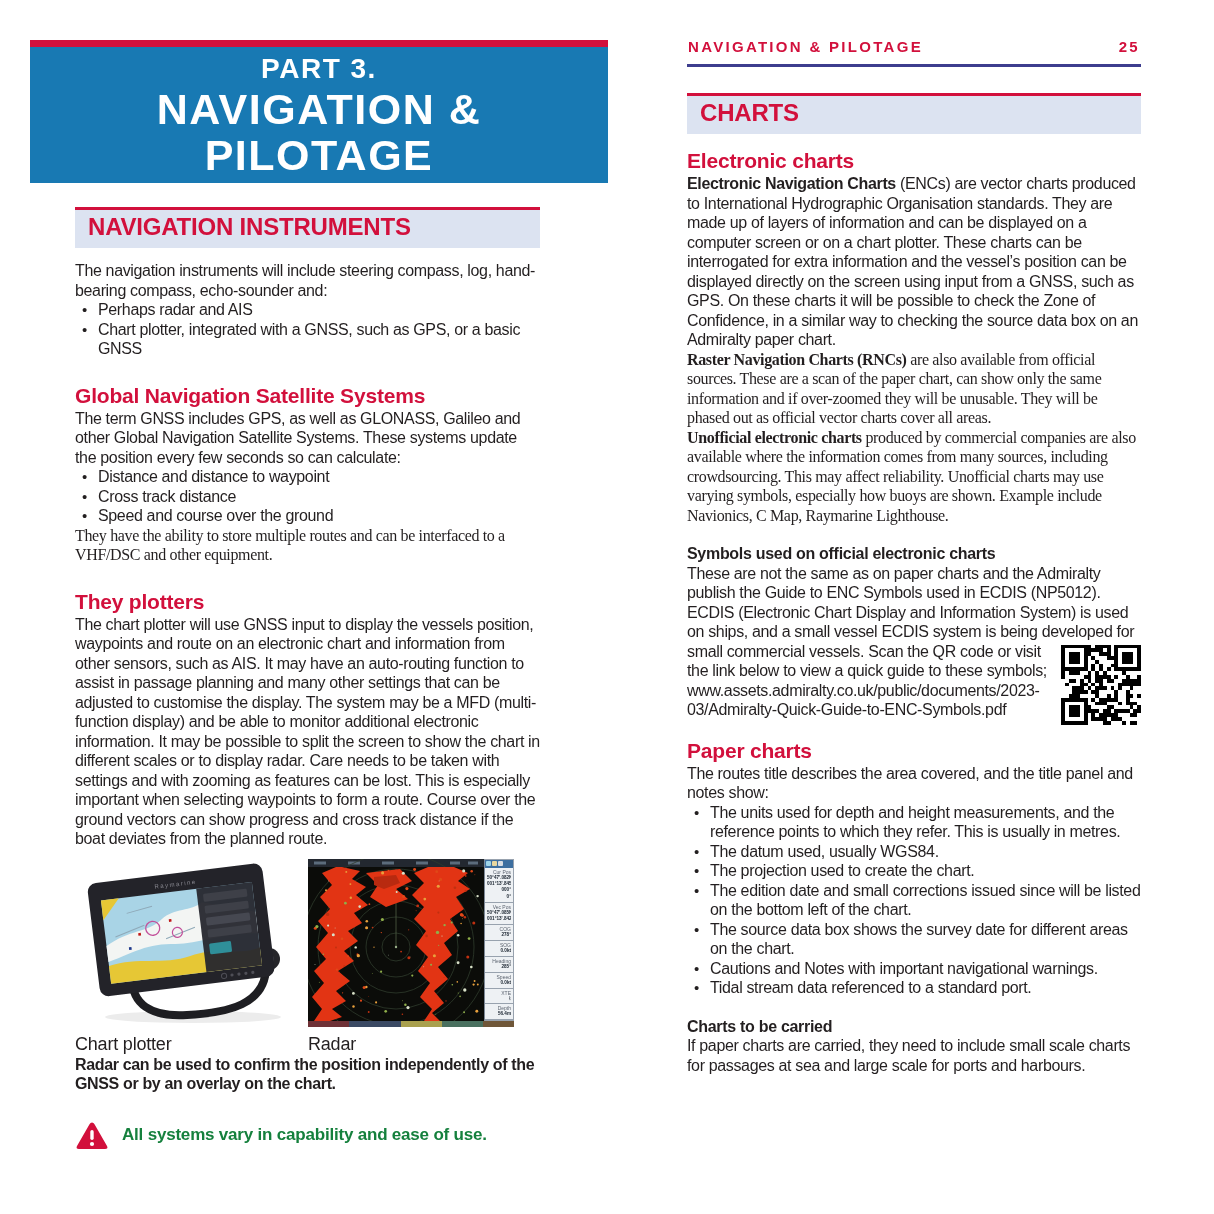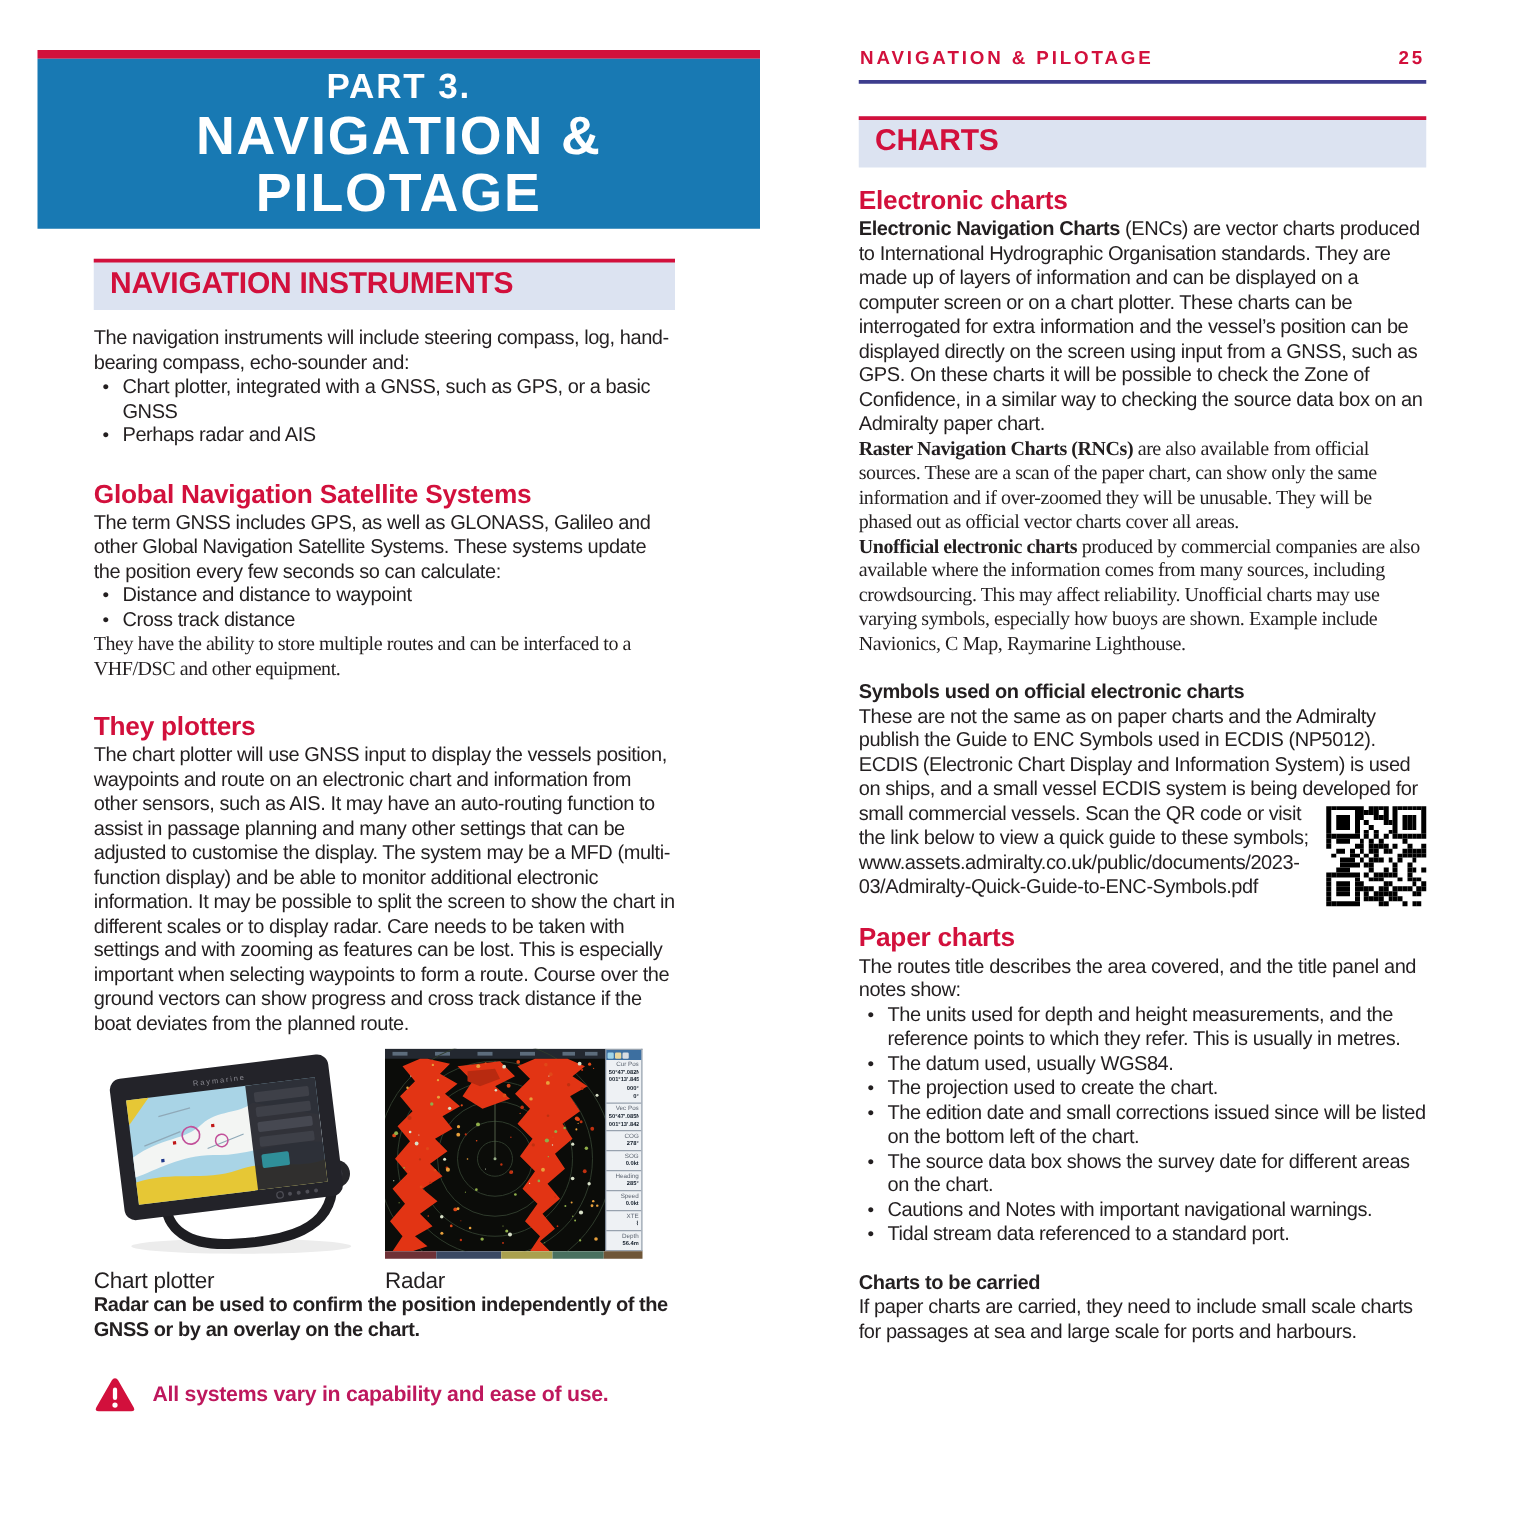--- a/index.html
+++ b/index.html
@@ -60,21 +60,21 @@
         white-space:nowrap;overflow:hidden;}
   .rp-footer{flex:1;background:#7d98a6;}
   .radar-strip{height:6px;display:flex;}
   .radar-strip span{height:100%;}
   .s1{width:20%;background:#6e3136;} .s2{width:25%;background:#3a4963;}
   .s3{width:20%;background:#a9a04e;} .s4{width:20%;background:#49705f;}
   .s5{width:15%;background:#6f5638;}
 
   
   .warning{display:flex;align-items:center;gap:13px;margin-top:26px;}
-  .warning-text{color:#be185d;font-size:17px;font-weight:bold;letter-spacing:-0.2px;}
+  .warning-text{color:#15803d;font-size:17px;font-weight:bold;letter-spacing:-0.2px;}
 
   
   .running-header{display:flex;justify-content:space-between;color:#d2103c;font-weight:bold;
                   font-size:15px;letter-spacing:2.3px;padding:2px 1px 9px 1px;
                   border-bottom:3px solid #3d3d8e;}
 
   
   .symbols-b{overflow:visible;}
   .qr{float:right;width:80px;height:80px;margin:3px 0 4px 10px;background:#fff;
       display:grid;grid-template-columns:repeat(21,1fr);grid-template-rows:repeat(21,1fr);}
@@ -91,29 +91,30 @@
     <div class="banner">
       <div class="banner-kicker">PART 3.</div>
       <div class="banner-title">NAVIGATION &amp; PILOTAGE</div>
     </div>
 
     <div class="left-inner">
       <div class="section-head">NAVIGATION INSTRUMENTS</div>
 
       <p class="body first">The navigation instruments will include steering compass, log, hand-bearing compass, echo-sounder and:</p>
       <ul class="bullets">
+        <li>Perhaps radar and AIS</li>
         <li>Chart plotter, integrated with a GNSS, such as GPS, or a basic GNSS</li>
-        <li>Perhaps radar and AIS</li>
       </ul>
 
       <h3 class="subhead">Global Navigation Satellite Systems</h3>
       <p class="body">The term GNSS includes GPS, as well as GLONASS, Galileo and other Global Navigation Satellite Systems. These systems update the position every few seconds so can calculate:</p>
       <ul class="bullets">
         <li>Distance and distance to waypoint</li>
         <li>Cross track distance</li>
+        <li>Speed and course over the ground</li>
       </ul>
       <p class="body gap">They have the ability to store multiple routes and can be interfaced to a VHF/DSC and other equipment.</p>
 
       <h3 class="subhead">They plotters</h3>
       <p class="body">The chart plotter will use GNSS input to display the vessels position, waypoints and route on an electronic chart and information from other sensors, such as AIS. It may have an auto-routing function to assist in passage planning and many other settings that can be adjusted to customise the display. The system may be a MFD (multi-function display) and be able to monitor additional electronic information. It may be possible to split the screen to show the chart in different scales or to display radar. Care needs to be taken with settings and with zooming as features can be lost. This is especially important when selecting waypoints to form a route. Course over the ground vectors can show progress and cross track distance if the boat deviates from the planned route.</p>
 
       <div class="figures">
 
         <div class="fig">
           <svg width="220" height="168" viewBox="0 0 220 168">

